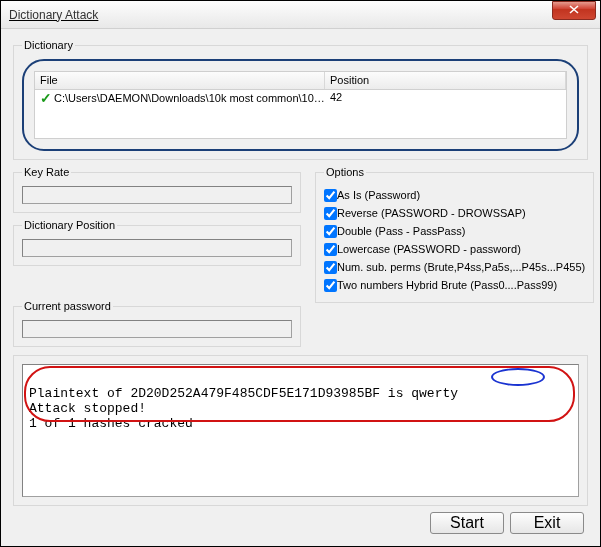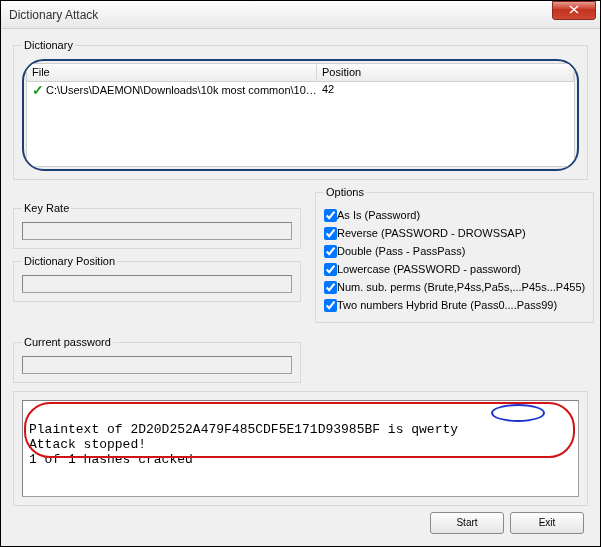--- a/index.html
+++ b/index.html
@@ -21,20 +21,21 @@
     position: relative;
   }
   .titlebar {
     height: 28px;
     background: linear-gradient(#fdfdfd, #e8e8e8);
     border-bottom: 1px solid #d0d0d0;
     display: flex;
     align-items: center;
     padding-left: 8px;
     padding-right: 4px;
+    text-decoration: underline;
   }
   .titlebar .title {
     flex: 1;
     color: #333;
     font-size: 12px;
   }
   .close-btn {
     width: 44px;
     height: 19px;
     background: linear-gradient(#e59a8e, #d04334 40%, #c1331f 41%, #cf4631);
@@ -62,22 +63,22 @@
   }
   fieldset.grp > legend {
     font-size: 11px;
     color: #000;
     padding: 0 2px;
   }
   .dict-table-wrap {
     position: relative;
     border: 2px solid #1b3f77;
     border-radius: 22px / 22px;
-    padding: 2px;
-    height: 112px;
+    padding: 10px;
+    height: 92px;
     overflow: hidden;
   }
   .dict-table {
     width: 100%;
     height: 100%;
     background: #fff;
     border: 1px solid #cfcfcf;
     overflow: hidden;
   }
   .dict-header {
@@ -116,21 +117,20 @@
     transform: translateY(1px);
   }
   .row2 {
     display: flex;
     gap: 14px;
   }
   .leftcol {
     flex: 0 0 288px;
     display: flex;
     flex-direction: column;
-    margin-top: 16px;
   }
   .rightcol {
     flex: 1;
   }
   .sunken {
     border: 1px solid #a0a0a0;
     border-top-color: #828282;
     border-left-color: #828282;
     background: #f0f0f0;
     height: 18px;
@@ -192,21 +192,21 @@
     justify-content: flex-end;
     gap: 6px;
     padding: 2px 4px 2px 0;
   }
   .btn {
     width: 74px;
     height: 22px;
     background: linear-gradient(#fdfdfd,#e6e6e6);
     border: 1px solid #8a8a8a;
     border-radius: 3px;
-    font-size: 10px;
+    font-size: 16px;
     line-height: 19px;
     text-align: center;
     color: #000;
   }
   .spacer { height: 28px; }
 </style>
 </head>
 <body>
 
 <div class="window">

